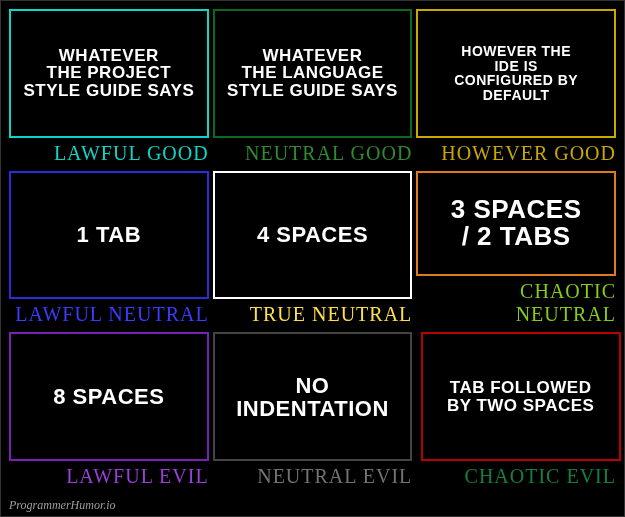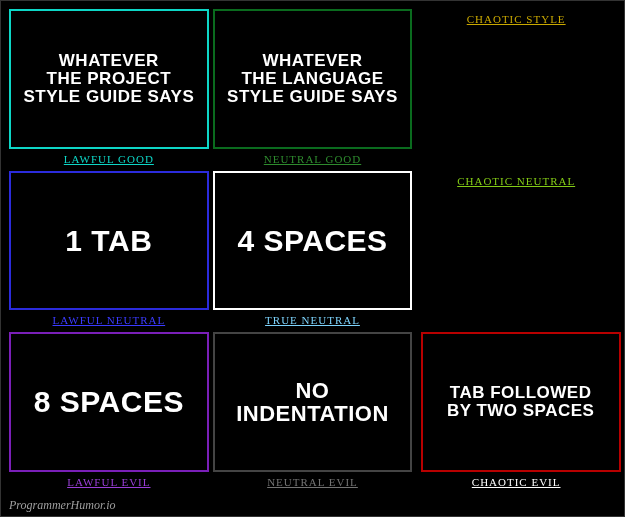--- a/index.html
+++ b/index.html
@@ -31,40 +31,39 @@
     text-transform: uppercase;
     font-weight: 900;
     line-height: 1.05;
     letter-spacing: 0.5px;
     text-shadow: 1px 1px 0 #000, -1px -1px 0 #000, 1px -1px 0 #000, -1px 1px 0 #000;
     white-space: pre-line;
   }
   .label {
     font-family: 'Trajan Pro', 'Times New Roman', serif;
     letter-spacing: 1px;
-    font-size: 11px;
+    font-size: 20px;
     padding: 4px 0 2px 0;
-    text-align: center;
+    text-align: right;
     width: 100%;
-    text-decoration: underline;
   }
   
   .lg .box { border-color: #0dd6c6; } .lg .label { color: #0dd6c6; }
   .ng .box { border-color: #0a6b1e; } .ng .label { color: #2e8b2e; }
   .cg .box { border-color: #c9a800; } .cg .label { color: #c9a800; }
   .ln .box { border-color: #2b2bdc; } .ln .label { color: #3b3bff; }
-  .tn .box { border-color: #ffffff; } .tn .label { color: #7dd3fc; }
+  .tn .box { border-color: #ffffff; } .tn .label { color: #fde047; }
   .cn .box { border-color: #e07a1f; } .cn .label { color: #84cc16; }
   .le .box { border-color: #7a1fb8; } .le .label { color: #9a3fd8; }
   .ne .box { border-color: #444444; } .ne .label { color: #737373; }
-  .ce .box { border-color: #b80000; margin-left: 9px; } .ce .label { color: #ffffff; }
+  .ce .box { border-color: #b80000; margin-left: 9px; } .ce .label { color: #15803d; }
 
   .fs-sm { font-size: 17px; }
   .fs-xs { font-size: 14px; }
-  .fs-lg { font-size: 30px; }
+  .fs-lg { font-size: 22px; }
   .fs-xl { font-size: 26px; }
   .fs-md { font-size: 22px; }
 
   .watermark {
     position: absolute;
     bottom: 3px;
     left: 8px;
     color: #bbb;
     font-size: 12px;
     font-style: italic;
@@ -90,38 +89,47 @@
     <div class="cell ng">
       <div class="box">
         <div class="content fs-sm">WHATEVER
 THE LANGUAGE
 STYLE GUIDE SAYS</div>
       </div>
       <div class="label">NEUTRAL GOOD</div>
     </div>
 
     <div class="cell cg">
-      <div class="label">CHAOTIC STYLE</div>
+      <div class="box">
+        <div class="content fs-xs">HOWEVER THE
+IDE IS
+CONFIGURED BY DEFAULT</div>
+      </div>
+      <div class="label">HOWEVER GOOD</div>
     </div>
 
     <div class="cell ln">
       <div class="box">
         <div class="content fs-lg">1 TAB</div>
       </div>
       <div class="label">LAWFUL NEUTRAL</div>
     </div>
 
     <div class="cell tn">
       <div class="box">
         <div class="content fs-lg">4 SPACES</div>
       </div>
       <div class="label">TRUE NEUTRAL</div>
     </div>
 
     <div class="cell cn">
+      <div class="box">
+        <div class="content fs-xl">3 SPACES
+/ 2 TABS</div>
+      </div>
       <div class="label">CHAOTIC NEUTRAL</div>
     </div>
 
     <div class="cell le">
       <div class="box">
         <div class="content fs-lg">8 SPACES</div>
       </div>
       <div class="label">LAWFUL EVIL</div>
     </div>
 

